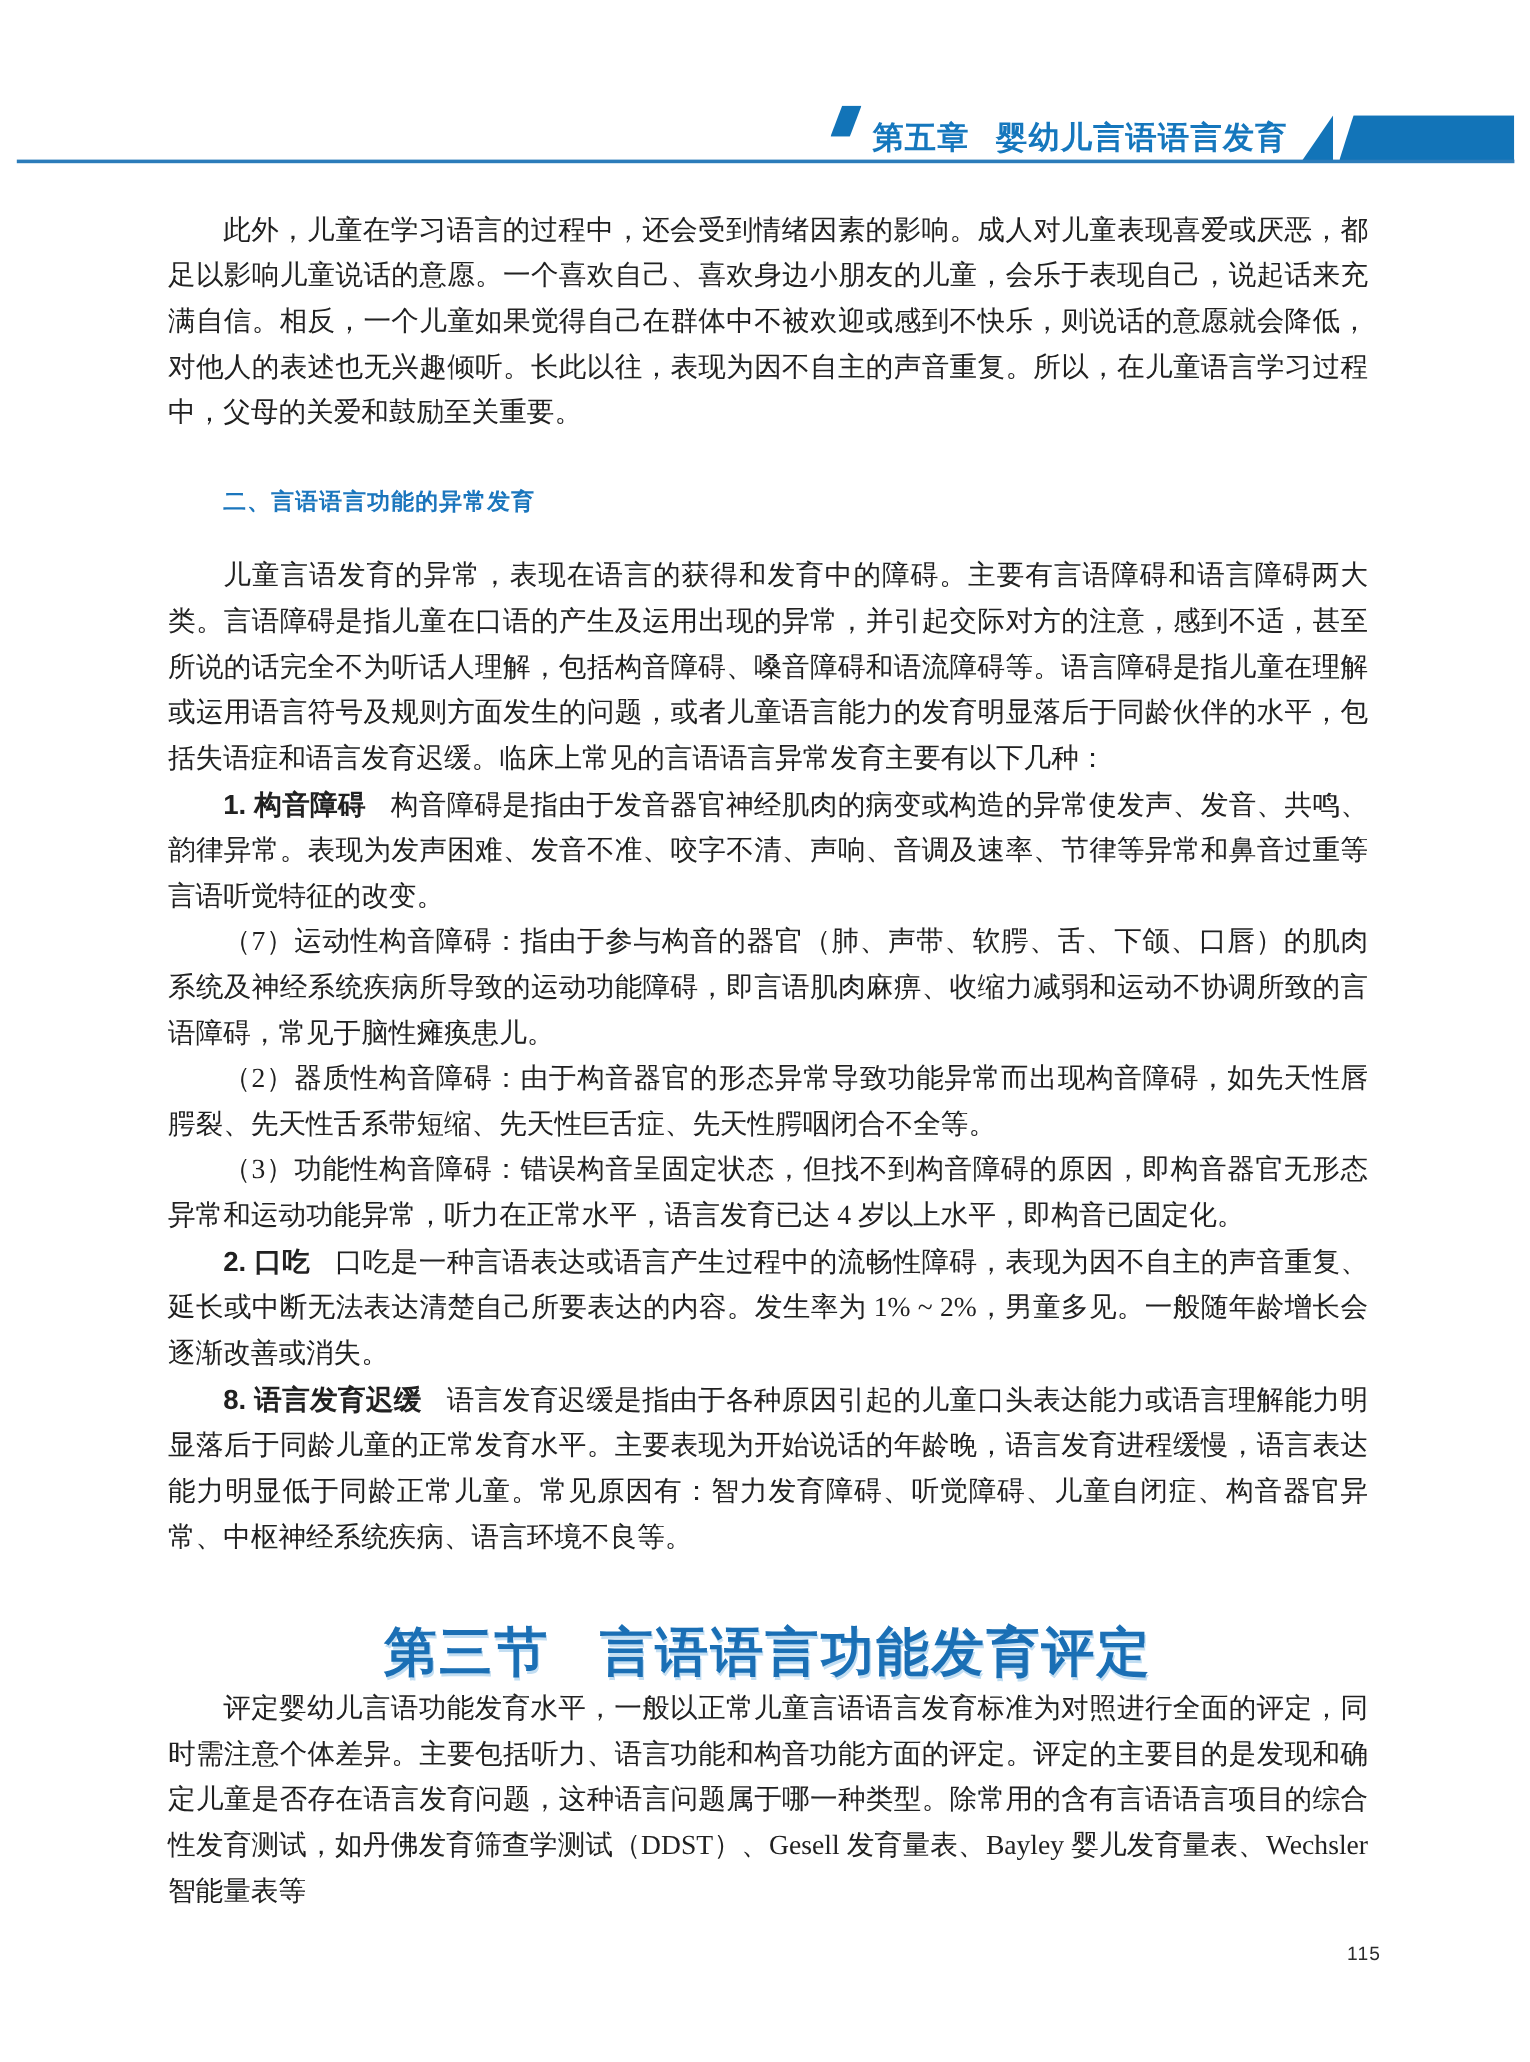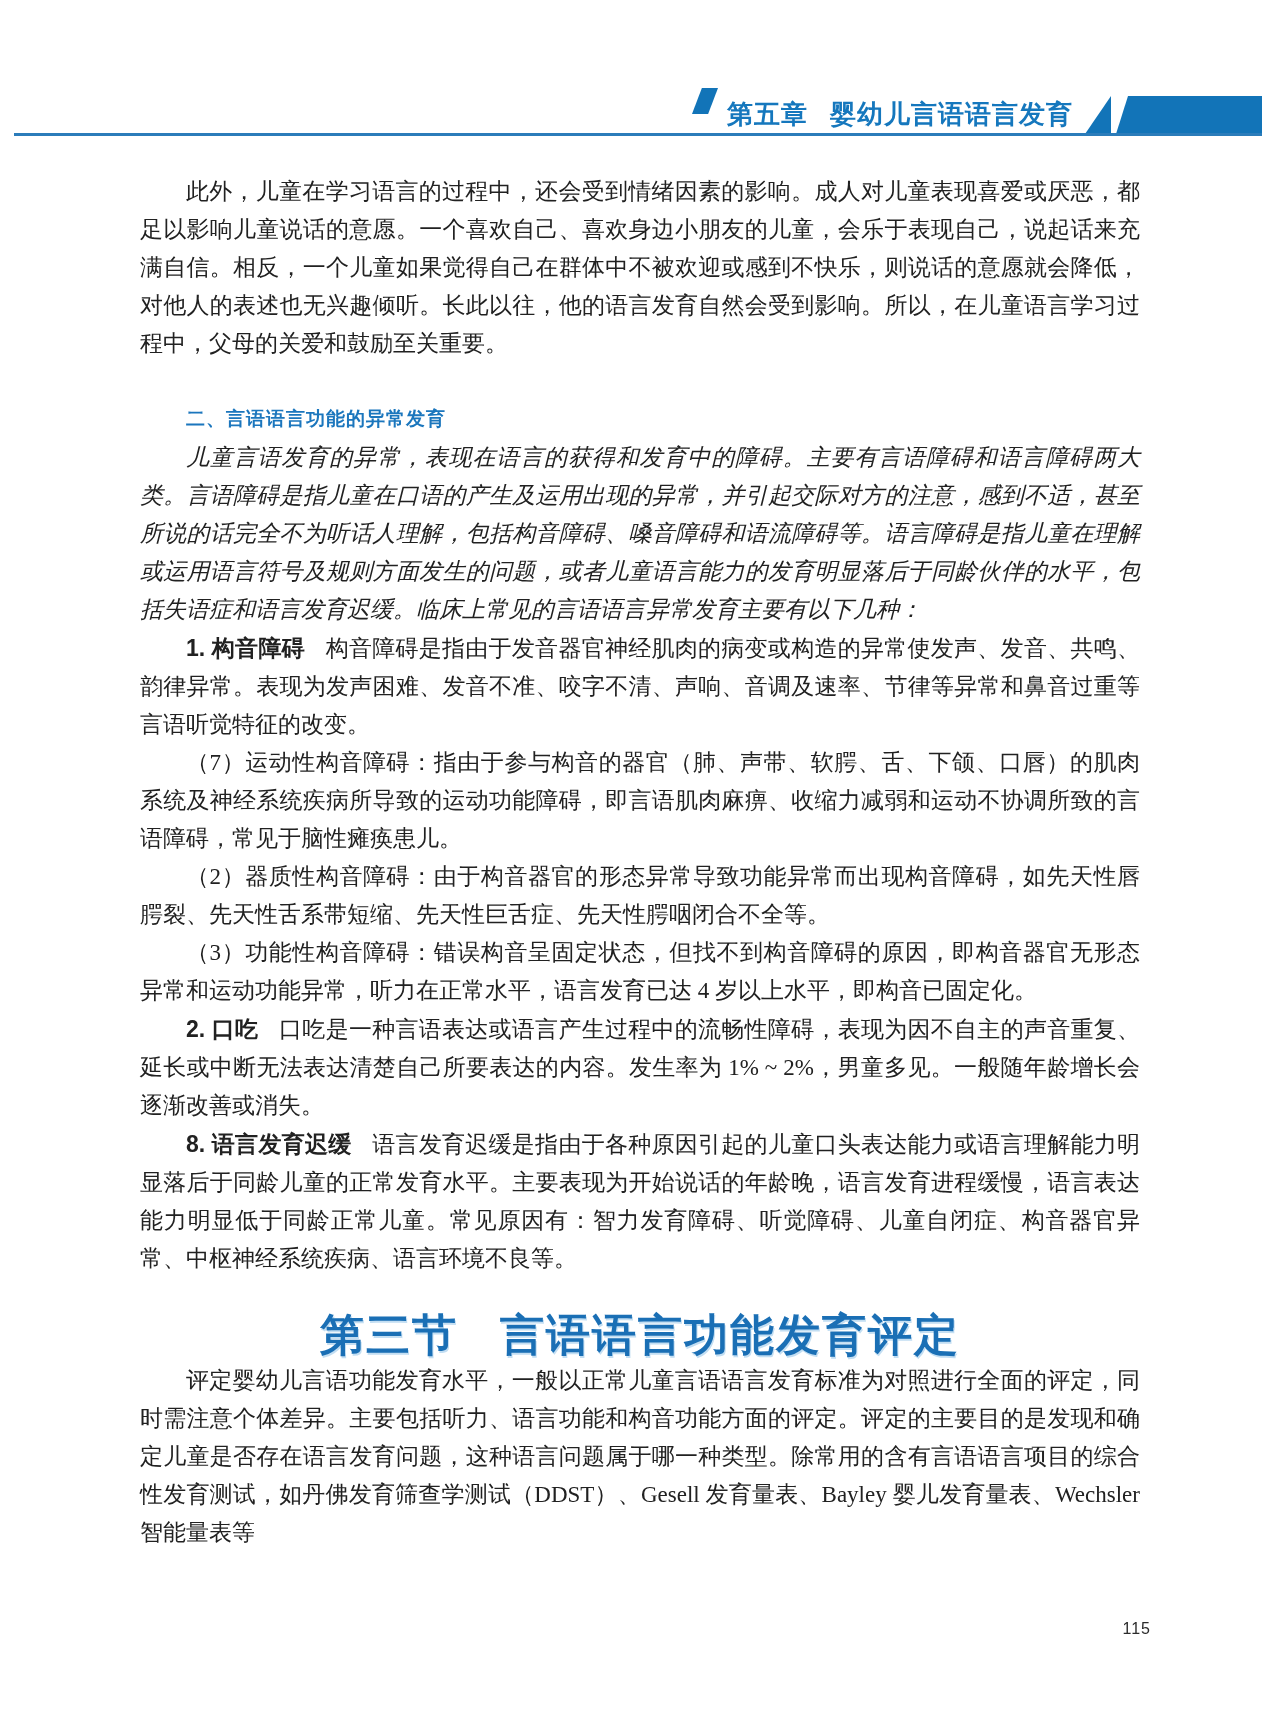--- a/index.html
+++ b/index.html
@@ -59,31 +59,31 @@
   h2.sec2{
     margin:40px 0 0 0;
     padding-left:46px;
     font-family:"Liberation Sans", sans-serif;
     font-weight:bold;
     font-size:19px;line-height:32px;
     color:#1b76bd;
     letter-spacing:1px;
     text-align:left;
   }
-  p.sec2-para{margin-top:4px;font-style:italic;}
+  p.sec2-para{margin-top:26px;}
 
   .lead{
     font-family:"Liberation Sans", sans-serif;
     font-weight:bold;
     padding-right:.9em;
   }
 
   
   .sec3-heading{
-    margin-top:30px;
+    margin-top:51px;
     text-align:center;
     font-family:"Liberation Sans", sans-serif;
     font-weight:bold;
     font-size:44px;line-height:54px;
     color:#1a6fb5;
     letter-spacing:2px;
     text-shadow:1px 2px 0 #c3def2;
     text-indent:0;
   }
   .sec3-heading .gap{display:inline-block;width:42px;}
@@ -106,21 +106,21 @@
       <span class="wedge-left"></span>
       <span class="chapter-title"><span>第五章</span><span class="gap"></span><span>婴幼儿言语语言发育</span></span>
       <span class="wedge-right"></span>
       <span class="header-block"></span>
     </div>
     <div class="header-rule"></div>
   </div>
 
   <div class="body-col">
 
-    <p class="intro">此外，儿童在学习语言的过程中，还会受到情绪因素的影响。成人对儿童表现喜爱或厌恶，都足以影响儿童说话的意愿。一个喜欢自己、喜欢身边小朋友的儿童，会乐于表现自己，说起话来充满自信。相反，一个儿童如果觉得自己在群体中不被欢迎或感到不快乐，则说话的意愿就会降低，对他人的表述也无兴趣倾听。长此以往，他的语言发育自然会受到影响。所以，在儿童语言学习过程中，父母的关爱和鼓励至关重要。</p>
+    <p class="intro">此外，儿童在学习语言的过程中，还会受到情绪因素的影响。成人对儿童表现喜爱或厌恶，都足以影响儿童说话的意愿。一个喜欢自己、喜欢身边小朋友的儿童，会乐于表现自己，说起话来充满自信。相反，一个儿童如果觉得自己在群体中不被欢迎或感到不快乐，则说话的意愿就会降低，对他人的表述也无兴趣倾听。长此以往，表现为因不自主的声音重复。所以，在儿童语言学习过程中，父母的关爱和鼓励至关重要。</p>
 
     <h2 class="sec2">二、言语语言功能的异常发育</h2>
 
     <p class="sec2-para">儿童言语发育的异常，表现在语言的获得和发育中的障碍。主要有言语障碍和语言障碍两大类。言语障碍是指儿童在口语的产生及运用出现的异常，并引起交际对方的注意，感到不适，甚至所说的话完全不为听话人理解，包括构音障碍、嗓音障碍和语流障碍等。语言障碍是指儿童在理解或运用语言符号及规则方面发生的问题，或者儿童语言能力的发育明显落后于同龄伙伴的水平，包括失语症和语言发育迟缓。临床上常见的言语语言异常发育主要有以下几种：</p>
 
     <p><span class="lead">1. 构音障碍</span><span>构音障碍是指由于发音器官神经肌肉的病变或构造的异常使发声、发音、共鸣、韵律异常。表现为发声困难、发音不准、咬字不清、声响、音调及速率、节律等异常和鼻音过重等言语听觉特征的改变。</span></p>
 
     <p>（7）运动性构音障碍：指由于参与构音的器官（肺、声带、软腭、舌、下颌、口唇）的肌肉系统及神经系统疾病所导致的运动功能障碍，即言语肌肉麻痹、收缩力减弱和运动不协调所致的言语障碍，常见于脑性瘫痪患儿。</p>
     <p>（2）器质性构音障碍：由于构音器官的形态异常导致功能异常而出现构音障碍，如先天性唇腭裂、先天性舌系带短缩、先天性巨舌症、先天性腭咽闭合不全等。</p>
     <p>（3）功能性构音障碍：错误构音呈固定状态，但找不到构音障碍的原因，即构音器官无形态异常和运动功能异常，听力在正常水平，语言发育已达 4 岁以上水平，即构音已固定化。</p>

